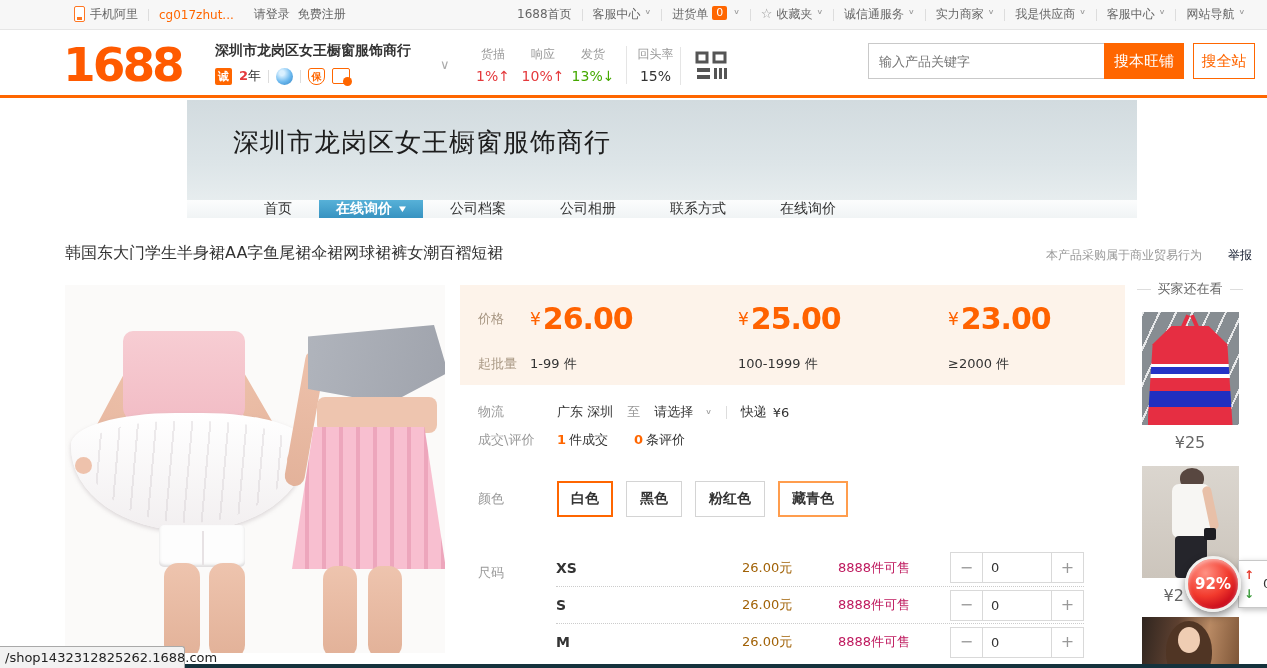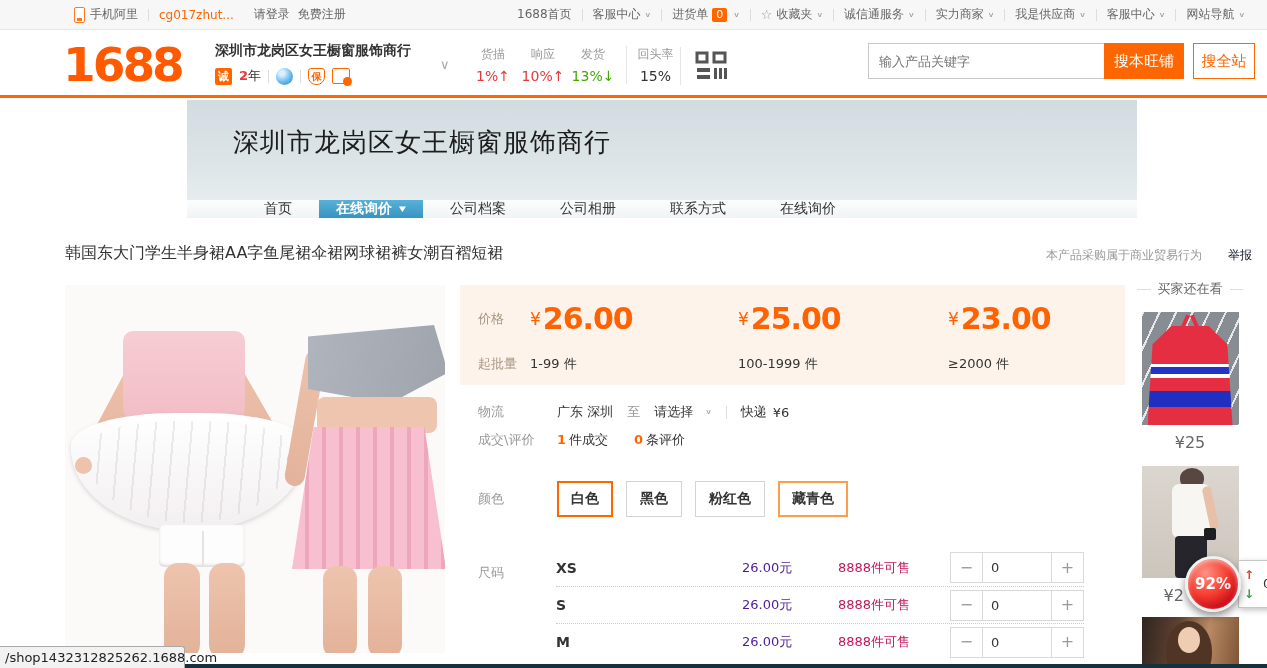--- a/index.html
+++ b/index.html
@@ -5,21 +5,21 @@
 *{margin:0;padding:0;box-sizing:border-box}
 html,body{width:1267px;height:668px;overflow:hidden}
 body{font-family:"DejaVu Sans","Liberation Sans",sans-serif;font-size:12px;color:#333;background:#fff;position:relative}
 a{text-decoration:none;color:#666;cursor:pointer}
 .page{position:absolute;inset:0;overflow:hidden;background:#fff}
 
 
 .topbar{position:absolute;top:0;left:0;right:0;height:30px;background:#f7f7f7;border-bottom:1px solid #e6e6e6;display:flex;align-items:center;color:#666}
 .tb-left{margin-left:64px;display:flex;align-items:center}
 .tb-right{margin-left:auto;margin-right:12px;display:flex;align-items:center}
-.tb-item{display:flex;align-items:center;padding:0 10px;white-space:nowrap;color:#666}
+.tb-item{display:flex;padding:0 10px;white-space:nowrap;color:#666}
 .tb-sep{width:1px;height:12px;background:#ddd}
 .orange-text{color:#ff6600}
 .phone-icon{width:11px;height:16px;border:1px solid #ff7722;border-radius:2px;margin-right:5px;position:relative;background:#fff}
 .phone-icon:after{content:"";position:absolute;left:2px;right:2px;bottom:1px;height:3px;background:#ff7722}
 .caret{font-size:9px;color:#999;margin-left:4px;transform:scaleY(.75)}
 .cart-badge{background:#ff6600;color:#fff;border-radius:2px;padding:0 4px;height:14px;line-height:14px;margin:0 2px 0 4px;font-size:11px}
 .star-glyph{color:#999;margin-right:4px;font-size:13px}
 
 
 .header{position:absolute;top:31px;left:0;right:0;height:67px;background:#fff;border-bottom:3px solid #ff6600}
@@ -113,21 +113,21 @@
 .chip{height:36px;padding:0 13px;background:#fff;border:1px solid #d4d4d4;font-size:14px;font-weight:bold;color:#333;cursor:pointer;font-family:inherit}
 .chip.selected{border:2px solid #ff6600;padding:0 12px}
 .chip.hl{border:2px solid #ff9d4d;padding:0 12px}
 
 
 .size-label{position:absolute;left:478px;top:564px;font-size:13px;color:#999}
 .size-rows{position:absolute;left:556px;top:549px;width:528px}
 .size-row{height:37px;display:flex;align-items:center}
 .size-row + .size-row{border-top:1px dotted #ccc}
 .sz-name{flex:0 0 186px;font-size:14px;font-weight:bold;color:#333}
-.sz-price{flex:0 0 96px;font-size:13px;color:#4c1d95}
+.sz-price{flex:0 0 96px;font-size:13px;color:#a16207}
 .sz-stock{flex:0 0 98px;font-size:13px;color:#be185d}
 .stepper{margin-left:auto;display:flex;align-items:center}
 .step-btn{width:33px;height:31px;border:1px solid #d9d9d9;background:#fff;color:#999;font-size:16px;cursor:pointer;font-family:inherit;line-height:1}
 .step-input{width:68px;height:31px;border:1px solid #d9d9d9;border-left:none;border-right:none;padding:0 8px;font-size:13px;color:#333;outline:none;font-family:inherit}
 
 
 .sidebar{position:absolute;left:1137px;top:272px;width:106px}
 .sb-title{display:flex;align-items:center;gap:7px;color:#666;font-size:13px;margin:8px 0 14px;white-space:nowrap}
 .sb-title:before,.sb-title:after{content:"";height:1px;background:#ddd;flex:1}
 .sb-item{width:97px;margin:0 auto}

